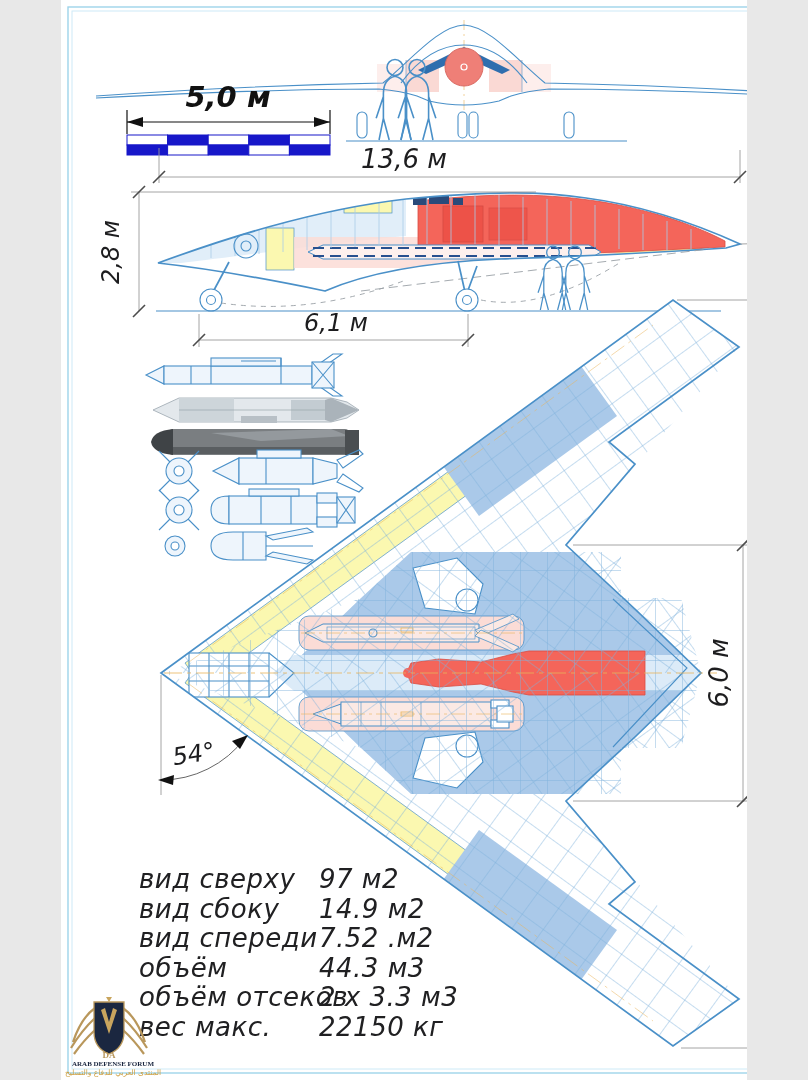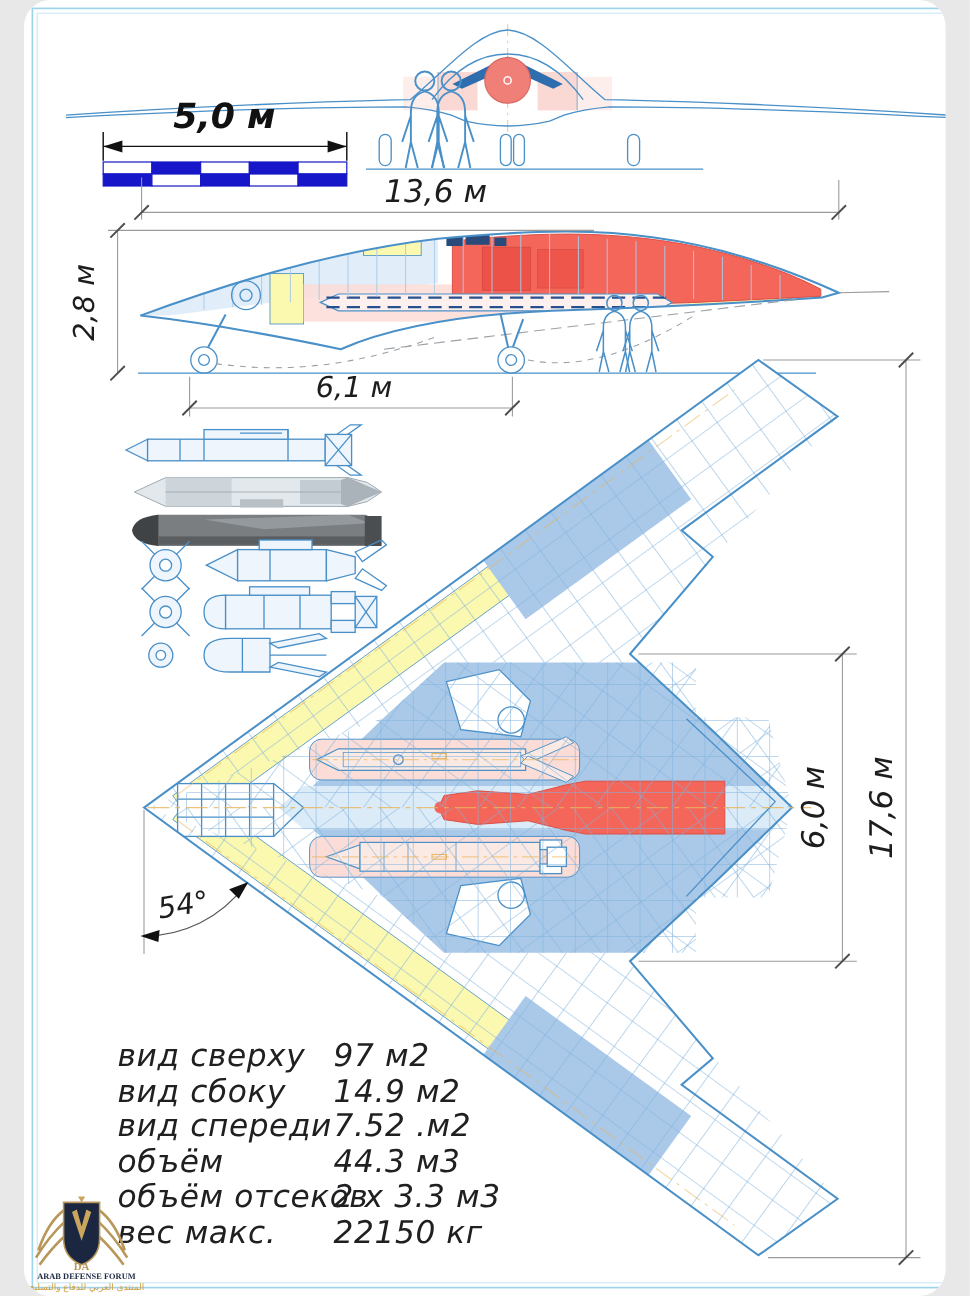--- a/index.html
+++ b/index.html
@@ -1,17 +1,17 @@
 <!DOCTYPE html>
 <html style="--line-blue: #4a90c8; --grid-blue: #7fb2dc; --fill-light: #dcebf8; --fill-med: #aac9e9; --accent-yellow: #fbf8b0; --accent-red: #f4655a; --bay-pink: #fbdcd6; --scale-blue: #1717c9; --dim-grey: #9a9a9a; --ink: #1d1d1f; --centerline-orange: #e9b45a; --logo-navy: #1b2740; --logo-gold: #b9975b; --border-blue: #9ed4ea;"><head>
 <meta charset="utf-8">
 <style>
   html,body{margin:0;padding:0;background:#e8e8e8;}
-  .sheet{position:relative;width:768px;height:1080px;background:#ffffff;margin:0 auto;
-         font-family:"DejaVu Sans",sans-serif;overflow:hidden;border-radius:22px;}
+  .sheet{position:relative;width:686px;height:1080px;background:#ffffff;margin:0 auto;
+         font-family:"DejaVu Sans",sans-serif;overflow:hidden;}
   svg{display:block;}
   .b  {stroke:var(--line-blue,#4a90c8);fill:none;stroke-width:1.1;}
   .b2 {stroke:var(--line-blue,#4a90c8);fill:none;stroke-width:1.7;}
   .bw {stroke:var(--line-blue,#4a90c8);fill:#ffffff;stroke-width:1.1;}
   .g  {stroke:var(--dim-grey,#9a9a9a);fill:none;stroke-width:.9;}
   .tick{stroke:#4c4c4c;stroke-width:1.6;}
   .t  {font:italic 26px "DejaVu Sans",sans-serif;fill:var(--ink,#1d1d1f);text-anchor:middle;}
   .tb {font:italic 600 29px "DejaVu Sans",sans-serif;fill:#111;text-anchor:middle;}
   .ts {font:italic 24px "DejaVu Sans",sans-serif;fill:var(--ink,#1d1d1f);text-anchor:middle;}
   .spec{font:italic 26px "DejaVu Sans",sans-serif;fill:#202022;text-anchor:start;letter-spacing:.5px;}

